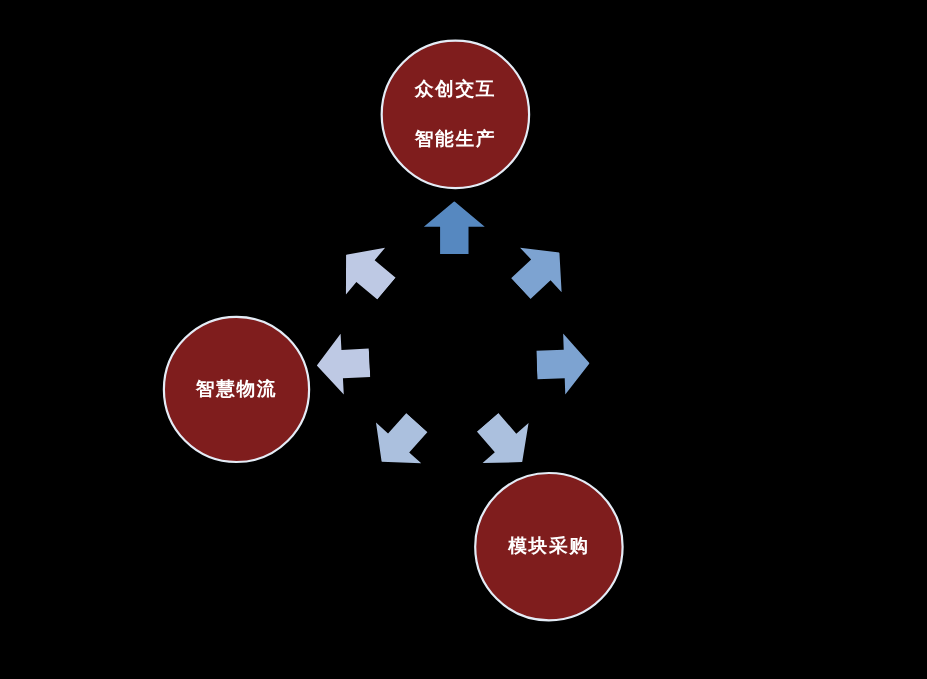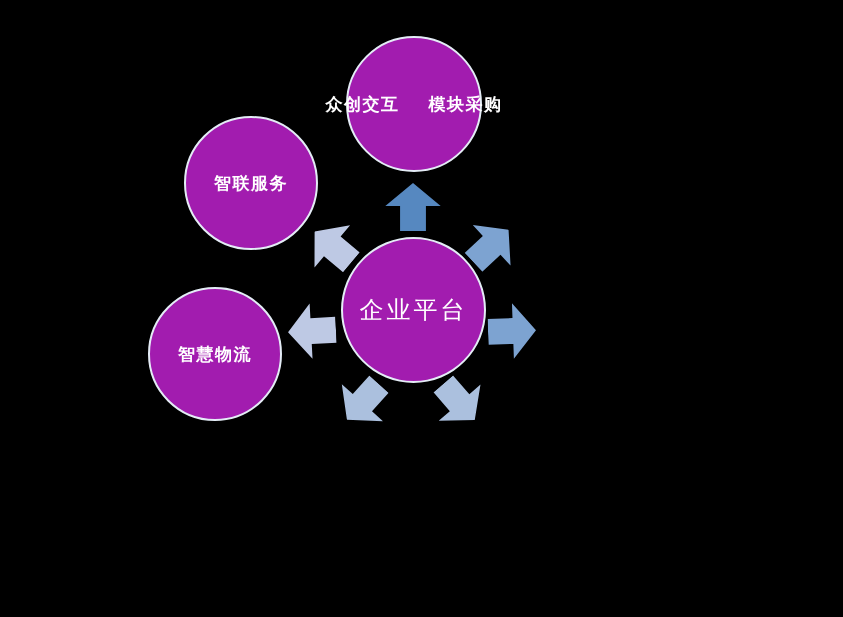--- a/index.html
+++ b/index.html
@@ -11,25 +11,25 @@
     position: relative;
     width: 843px;
     height: 617px;
     background: #000000;
     overflow: hidden;
     font-family: "DejaVu Sans", sans-serif;
   }
   .circle {
     position: absolute;
     border-radius: 50%;
-    background: #a21caf;
+    background: #7f1d1d;
     border: 2px solid #e4ecf6;
     box-sizing: border-box;
     display: flex;
-    flex-direction: row;
+    flex-direction: column;
     align-items: center;
     justify-content: center;
     gap: 29px;
     z-index: 2;
     text-align: center;
   }
   .circle .line {
     color: #ffffff;
     font-size: 17px;
     font-weight: 700;
@@ -101,36 +101,33 @@
   <svg class="arrow arrow-right" viewBox="0 0 60 52" aria-hidden="true">
     <polygon class="fill-medium" points="30,0 60,25 44,25 44,52 16,52 16,25 0,25"></polygon>
   </svg>
   <svg class="arrow arrow-down-left" viewBox="0 0 60 52" aria-hidden="true">
     <polygon class="fill-light-medium" points="30,0 60,25 44,25 44,52 16,52 16,25 0,25"></polygon>
   </svg>
   <svg class="arrow arrow-down-right" viewBox="0 0 60 52" aria-hidden="true">
     <polygon class="fill-light-medium" points="30,0 60,25 44,25 44,52 16,52 16,25 0,25"></polygon>
   </svg>
 
-  <div class="circle hub">
-    <span class="hub-label">企业平台</span>
-  </div>
 
   <div class="circle node-top">
     <span class="line">众创交互</span>
-    <span class="line">模块采购</span>
+    <span class="line">智能生产</span>
   </div>
 
 
 
+  <div class="circle node-bottom-right">
+    <span class="line">模块采购</span>
+
+  </div>
 
 
   <div class="circle node-left">
     <span class="line">智慧物流</span>
 
   </div>
 
-  <div class="circle node-top-left">
-    <span class="line">智联服务</span>
-
-  </div>
 
 </div>
 
 </body></html>

